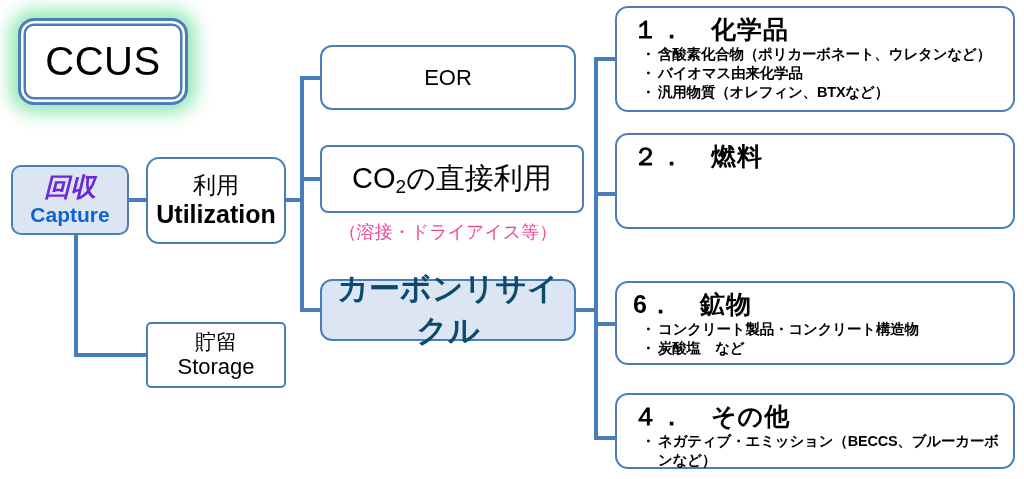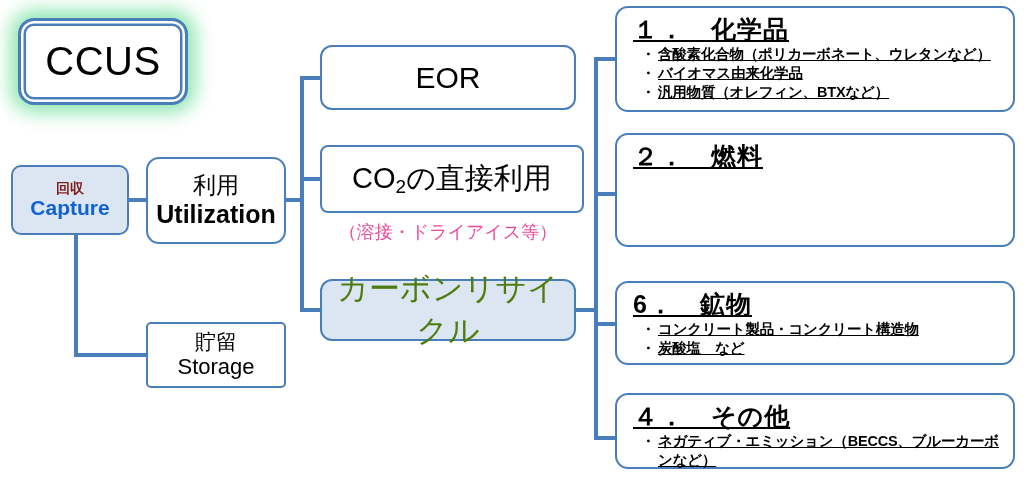--- a/index.html
+++ b/index.html
@@ -72,21 +72,21 @@
 
   
   #capture-box {
     left: 11px;
     top: 165px;
     width: 118px;
     height: 70px;
     background: #dce6f3;
     border-radius: 10px;
   }
-  #capture-box .l1 { font-size: 14px; font-weight: 700; color: #7f1d1d; line-height: 1.15; }
+  #capture-box .l1 { font-size: 26px; font-weight: 700; color: #6d28d9; line-height: 1.15; font-style: italic; }
   #capture-box .l2 { font-size: 21px; font-weight: 700; color: #0f62d0; line-height: 1.15; }
 
   
   #utilization-box {
     left: 146px;
     top: 157px;
     width: 140px;
     height: 87px;
     border-radius: 13px;
   }
@@ -105,21 +105,21 @@
   #storage-box .l2 { font-size: 22px; line-height: 1.2; }
 
   
   #eor-box {
     left: 320px;
     top: 45px;
     width: 256px;
     height: 65px;
     border-radius: 12px;
   }
-  #eor-box .lbl { font-size: 30px; }
+  #eor-box .lbl { font-size: 22px; }
 
   #direct-box {
     left: 320px;
     top: 145px;
     width: 264px;
     height: 68px;
     border-radius: 8px;
   }
   #direct-box .lbl { font-size: 29px; }
   #direct-box .lbl sub { font-size: 19px; vertical-align: baseline; position: relative; top: 5px; }
@@ -135,30 +135,29 @@
   }
 
   #carbon-box {
     left: 320px;
     top: 279px;
     width: 256px;
     height: 62px;
     border-radius: 12px;
     background: #dce6f3;
   }
-  #carbon-box .lbl { font-size: 31px; font-weight: 400; color: #4d7c0f; }
+  #carbon-box .lbl { font-size: 31px; font-weight: 700; color: #0c4a6e; }
 
   
   .cat {
     left: 615px;
     width: 400px;
     border-radius: 13px;
     justify-content: flex-start;
     padding: 6px 0 6px 0;
-    text-decoration: underline;
   }
   .cat-title {
     font-size: 25px;
     font-weight: 700;
     padding-left: 16px;
     letter-spacing: 1px;
     line-height: 1.2;
     white-space: pre;
   }
   .cat ul {
@@ -178,21 +177,21 @@
     content: "\30FB";
     position: absolute;
     left: -2px;
     top: 0;
   }
   .cat li.cont { padding-left: 28px; }
   .cat li.cont::before { content: ""; }
   .cat li sub { font-size: 10px; vertical-align: baseline; position: relative; top: 3px; }
 
   #cat1 { top: 6px;   height: 106px; }
-  #cat2 { top: 133px; height: 114px; }
+  #cat2 { top: 133px; height: 96px; }
   #cat3 { top: 281px; height: 84px;  }
   #cat4 { top: 393px; height: 76px;  }
 </style>
 </head>
 <body>
 
 <div id="canvas">
 
   <div class="conn conn-h" style="left:129px; top:198px; width:19px;"></div>
 

